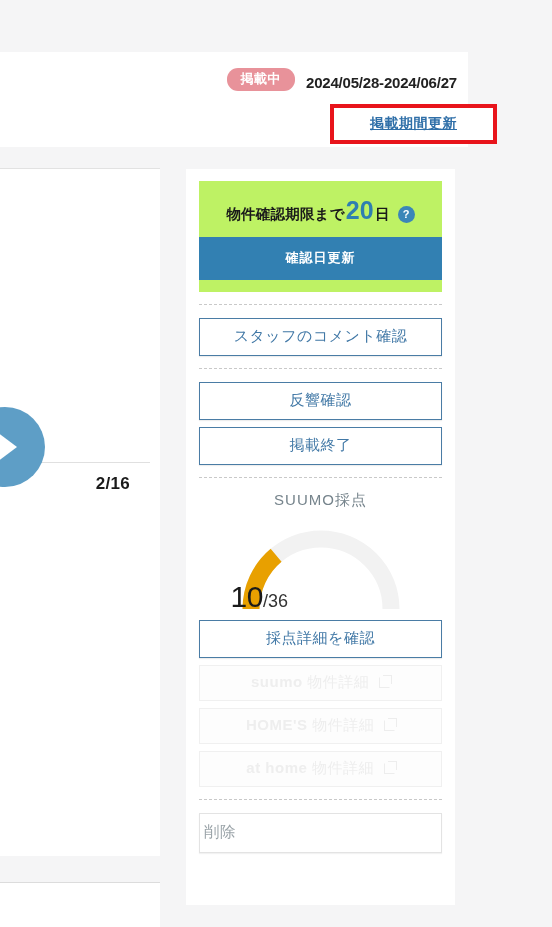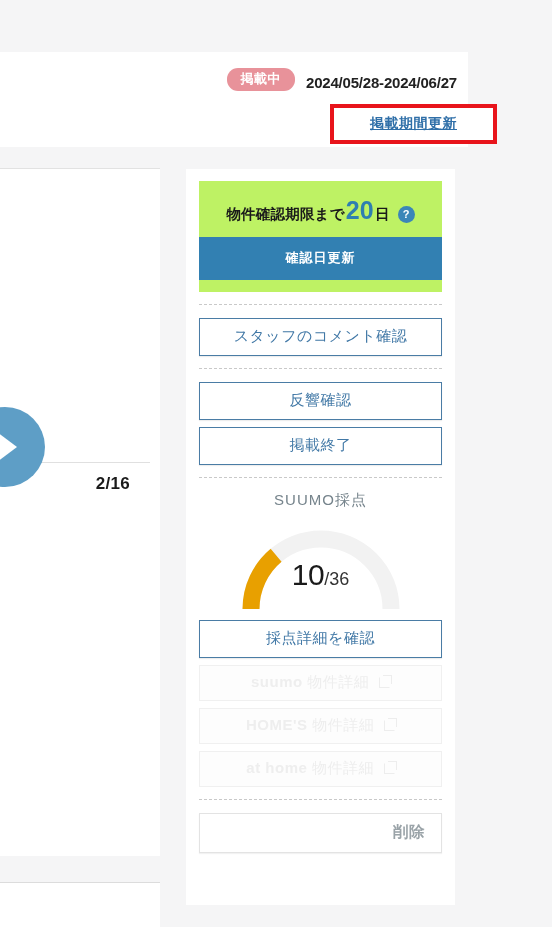--- a/index.html
+++ b/index.html
@@ -233,22 +233,21 @@
     position: relative;
     width: 180px;
     height: 100px;
     margin: 4px auto 6px;
   }
   .gauge-wrap svg { display: block; }
   .gauge-value {
     position: absolute;
     left: 0;
     right: 0;
-    bottom: 22px;
-    text-align: center;
+    bottom: 0;
     color: #1a1a1a;
   }
   .gauge-num {
     font-size: 30px;
     letter-spacing: -0.5px;
   }
   .gauge-den {
     font-size: 18px;
     color: #333333;
   }
@@ -292,32 +291,31 @@
     width: 8px;
     height: 8px;
     border: 1px solid #ededed;
     border-left: none;
     border-bottom: none;
   }
 
   .neutral-btn {
     display: block;
     width: 100%;
-    padding: 8px 16px 9px;
+    padding: 8px 4px 9px;
     background: #ffffff;
     border: 1px solid #e3e3e3;
     color: #9aa3a8;
     font-size: 15.5px;
-    text-align: right;
+    text-align: left;
     box-sizing: border-box;
     cursor: pointer;
     font-family: inherit;
     letter-spacing: 0.5px;
     box-shadow: 0 1px 1px rgba(0,0,0,0.05);
-    font-weight: bold;
   }
 </style>
 </head>
 <body>
 
 <div class="stage">
 
   <div class="header-card">
     <div class="status-row">
       <span class="status-pill">掲載中</span>

